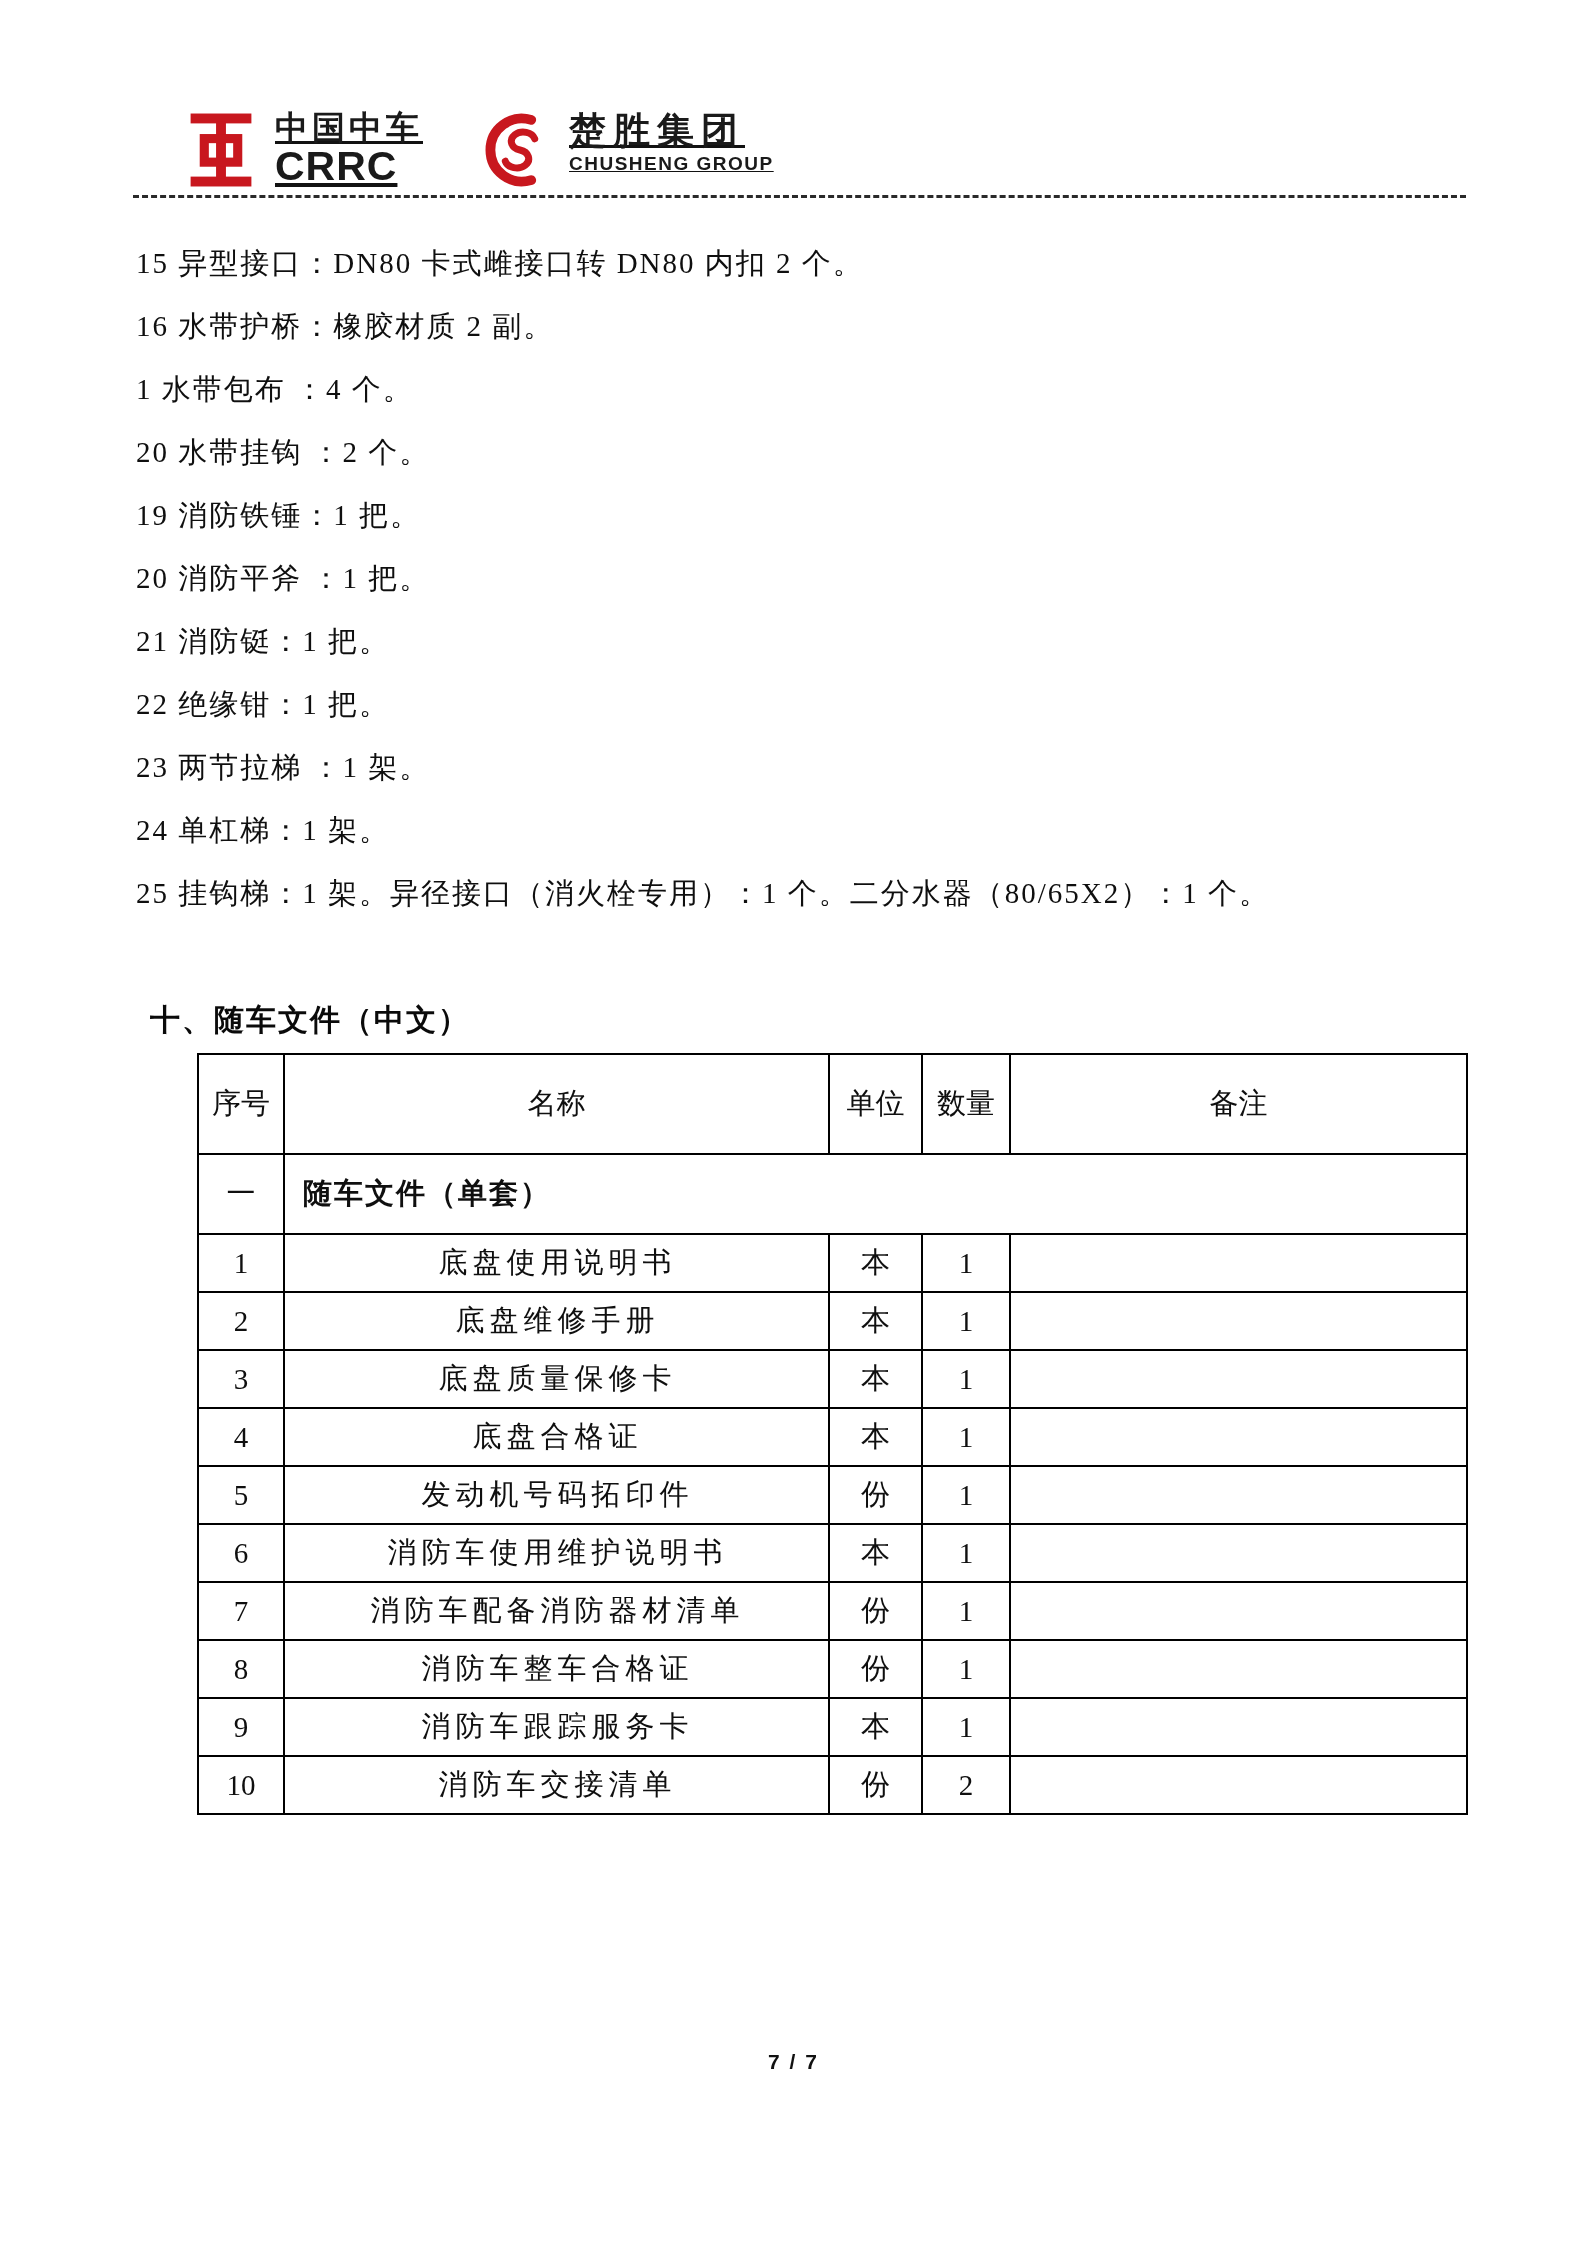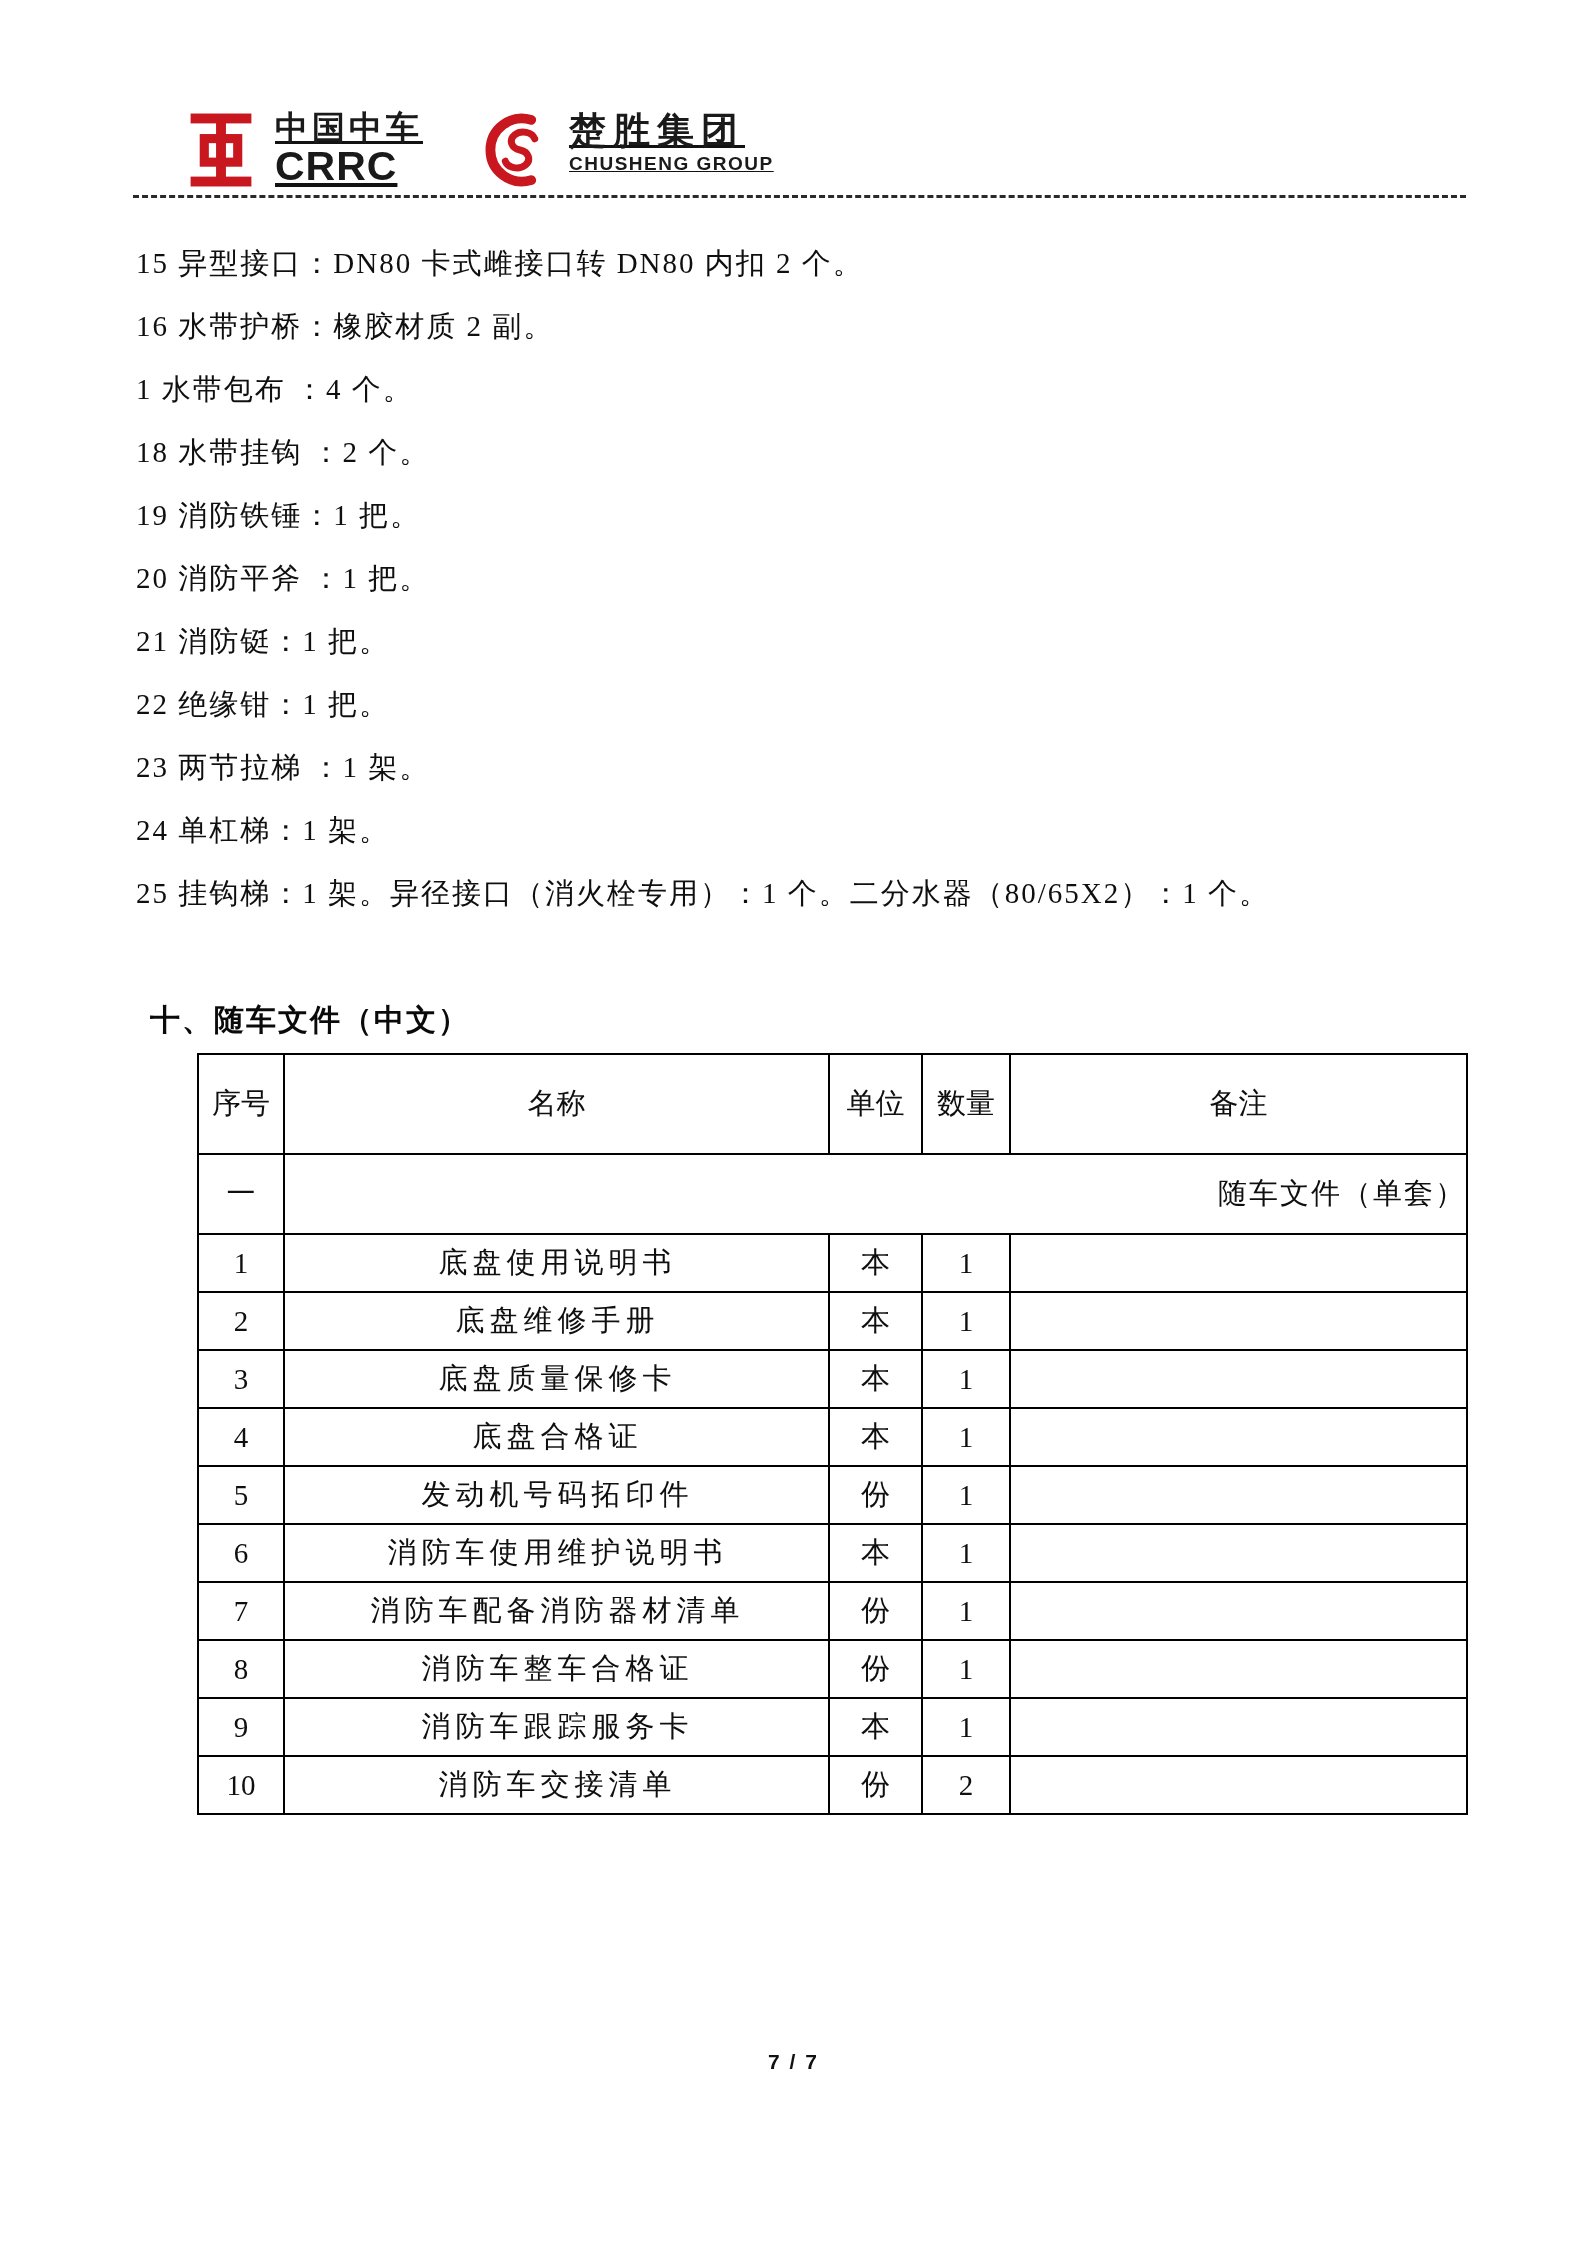--- a/index.html
+++ b/index.html
@@ -62,21 +62,21 @@
   table.doc-table td, table.doc-table th {
     border: 2px solid #000; font-weight: normal;
     font-size: 29px; color: #0f0f0f; vertical-align: middle;
     overflow: hidden; white-space: nowrap;
   }
   tr.head-row { height: 100px; }
   tr.group-row { height: 80px; }
   tr.data-row { height: 58px; }
   td.c-center, th.c-center { text-align: center; }
   td.c-name { text-align: center; padding-left: 2px; letter-spacing: 5px; font-family: Liberation Serif, serif; }
-  tr.group-row td.g-label { font-weight: normal; letter-spacing: 2px; padding-left: 2px; text-align: right; }
+  tr.group-row td.g-label { font-weight: bold; letter-spacing: 2px; padding-left: 18px; text-align: left; }
 
   
   .page-number {
     position: absolute; left: 0; top: 2050px; width: 1587px;
     text-align: center;
     font-family: "Liberation Sans", "DejaVu Sans", sans-serif;
     font-weight: bold; font-size: 21px; letter-spacing: 2px; color: #111;
   }
 </style>
 </head>
@@ -105,21 +105,21 @@
       <div class="cs-cn">楚胜集团</div>
       <div class="cs-en">CHUSHENG GROUP</div>
     </div>
   </div>
   <div class="header-divider"></div>
 
   <div class="equip-list">
     <div class="equip-item">15 异型接口：DN80 卡式雌接口转 DN80 内扣 2 个。</div>
     <div class="equip-item">16 水带护桥：橡胶材质 2 副。</div>
     <div class="equip-item">1 水带包布 ：4 个。</div>
-    <div class="equip-item">18 水带挂钩 ：2 个。</div>
+    <div class="equip-item">20 水带挂钩 ：2 个。</div>
     <div class="equip-item">19 消防铁锤：1 把。</div>
     <div class="equip-item">20 消防平斧 ：1 把。</div>
     <div class="equip-item">21 消防铤：1 把。</div>
     <div class="equip-item">22 绝缘钳：1 把。</div>
     <div class="equip-item">23 两节拉梯 ：1 架。</div>
     <div class="equip-item">24 单杠梯：1 架。</div>
     <div class="equip-item">25 挂钩梯：1 架。异径接口（消火栓专用）：1 个。二分水器（80/65X2）：1 个。</div>
   </div>
 
   <div class="section-title">十、随车文件（中文）</div>

